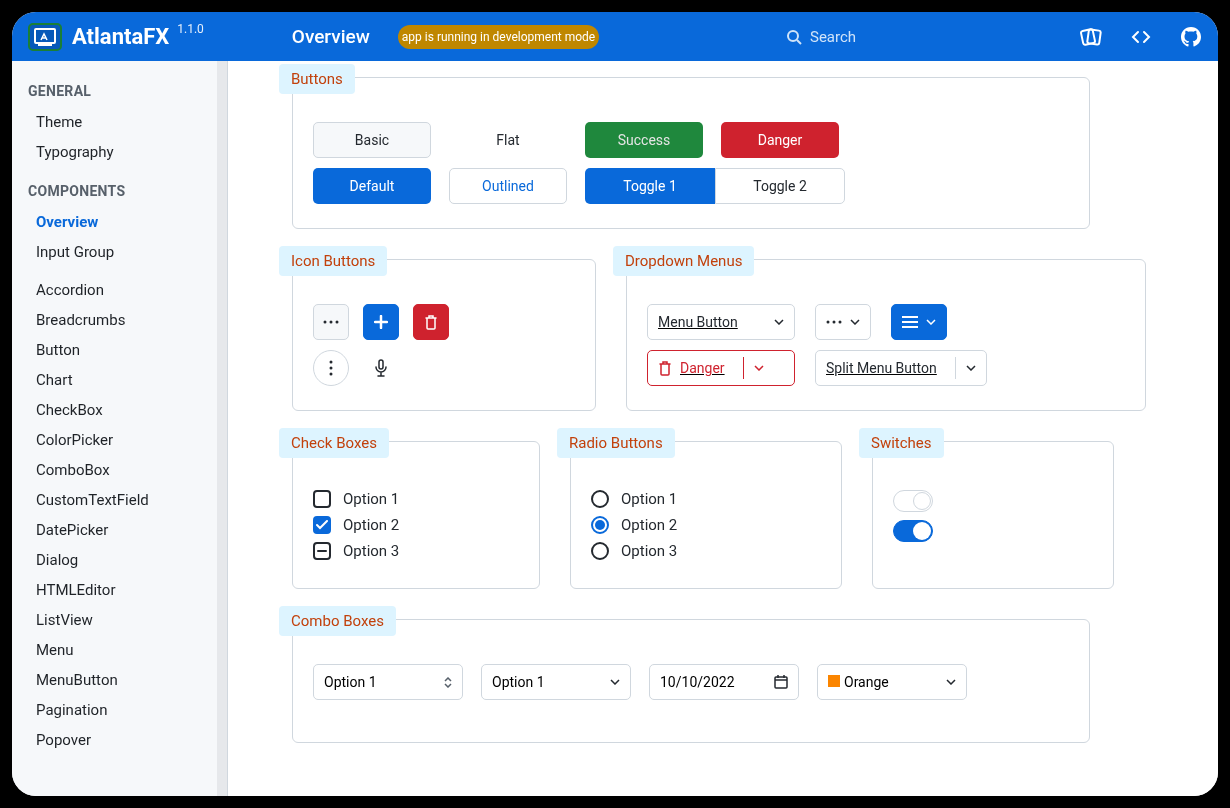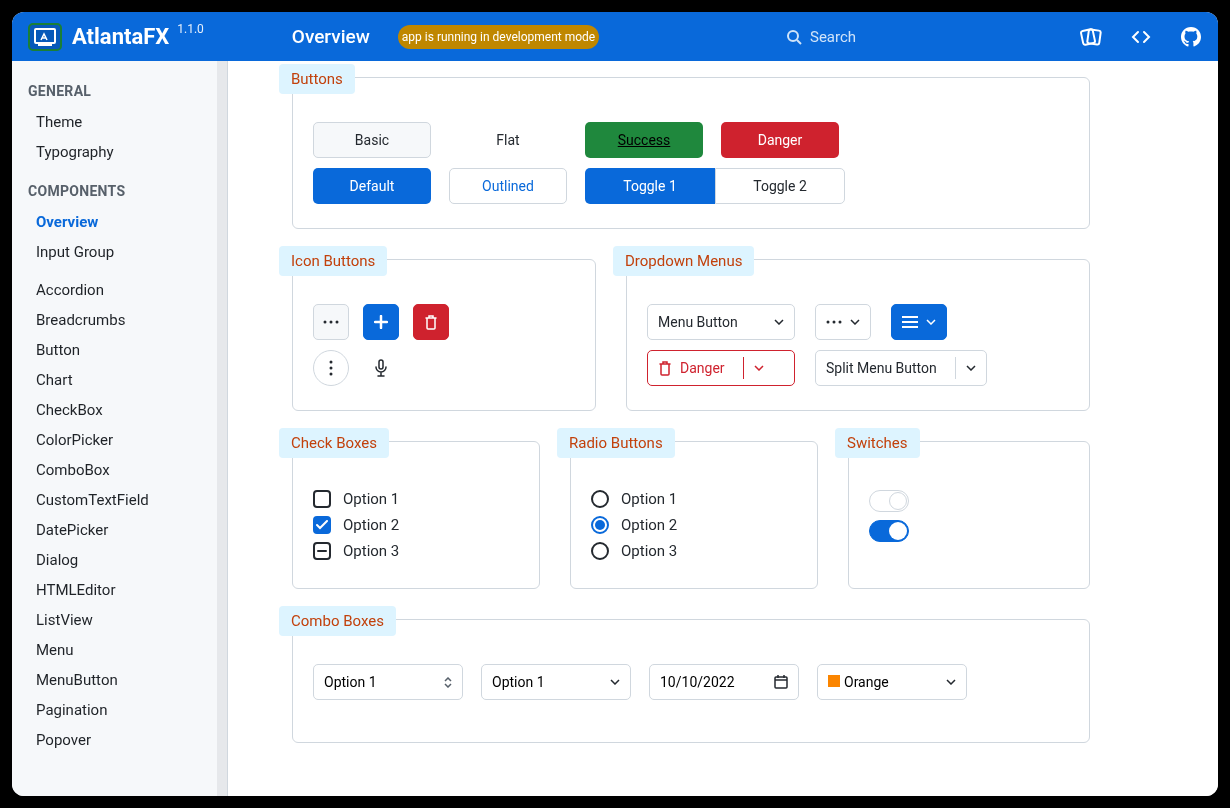--- a/index.html
+++ b/index.html
@@ -1,17 +1,17 @@
 <!DOCTYPE html>
 <html><head>
 <meta charset="utf-8">
 <style>
 * { box-sizing: border-box; margin: 0; padding: 0; font-family: -apple-system, BlinkMacSystemFont, "Segoe UI", Roboto, Helvetica, Arial, sans-serif; }
 body { background: #000; width: 1230px; height: 808px; overflow: hidden; }
-.frame { background: #fff; width: 1206px; height: 784px; margin: 12px; border-radius: 12px; overflow: hidden; display: flex; flex-direction: column; }
+.frame { background: #fff; width: 1206px; height: 784px; margin: 12px; border-radius: 24px; overflow: hidden; display: flex; flex-direction: column; }
 .header { background: #0969da; height: 49px; display: flex; align-items: center; padding: 0 16px; color: #fff; }
 .logo-box { border: 2px solid #1a7f37; border-radius: 5px; padding: 3px 4px; margin-right: 10px; background: rgba(0,0,0,0.15);}
 .logo-svg { display: block; }
 .app-title { font-size: 22px; font-weight: 700; margin-right: 8px; }
 .app-version { font-size: 12px; opacity: 0.9; align-self: flex-start; margin-top: 10px;}
 .page-title { font-size: 19px; font-weight: 500; margin-left: 88px; }
 .dev-badge { background: #bf8700; font-size: 12px; border-radius: 14px; padding: 5px 4px; margin-left: 28px; }
 .header-spacer { flex: 1; }
 .search-wrap { display: flex; align-items: center; gap: 8px; color: #cfe3f9; margin-right: 140px;}
 .search-input { background: transparent; border: none; color: #000000; font-size: 15px; outline: none; width: 130px;}
@@ -25,21 +25,21 @@
 .sb-item.active { color: #0969da; font-weight: 700; }
 .sb-group-gap { height: 12px; }
 .sb-sep { height: 8px; }
 .content { flex: 1; background: #fff; overflow-y: scroll; padding: 16px 64px 30px; }
 .card { border: 1px solid #d0d7de; border-radius: 6px; background: #fff; margin-bottom: 30px; position: relative; padding: 44px 20px 24px 20px;}
 .card-label { position: absolute; top: -14px; left: -14px; background: #ddf4ff; color: #c2410c; font-size: 15px; padding: 6px 12px 6px 12px; border-radius: 4px;}
 .row { display: flex; gap: 18px; flex-wrap: wrap; }
 .btn { height: 36px; min-width: 118px; display: inline-flex; align-items: center; justify-content: center; border-radius: 5px; font-size: 14px; cursor: pointer; border: 1px solid transparent; }
 .btn-basic { background: #f6f8fa; color: #24292f; border-color: #d0d7de; }
 .btn-flat { background: transparent; color: #24292f; }
-.btn-success { background: #1f883d; color: #000000; text-decoration: underline; }
+.btn-success { background: #1f883d; color: #e5e5e5; }
 .btn-danger { background: #cf222e; color: #fff; }
 .btn-default { background: #0969da; color: #fff; text-align: center; }
 .btn-outlined { background: #fff; color: #0969da; border-color: #d0d7de; }
 .btn-toggle1 { background: #0969da; color: #fff; border-radius: 5px 0 0 5px; min-width: 130px;}
 .btn-toggle2 { background: #fff; color: #24292f; border-color: #d0d7de; border-radius: 0 5px 5px 0; min-width: 130px;}
 .toggle-group { display: flex; }
 .two-col { display: flex; gap: 30px; }
 .icon-btn { width: 36px; height: 36px; border-radius: 5px; display: inline-flex; align-items: center; justify-content: center; cursor: pointer; }
 .ib-gray { background: #f6f8fa; border: 1px solid #d0d7de; color: #24292f; }
 .ib-blue { background: #0969da; border: 1px solid #0969da; color: #fff; }
@@ -197,21 +197,21 @@
             </div>
             <div class="icon-btn ib-flat">
               <svg width="14" height="18" viewBox="0 0 14 18">
                   <rect x="5" y="1" width="4" height="9" rx="2" fill="none" stroke="#24292f" stroke-width="1.5"></rect>
                   <path d="M2 8 a5 5 0 0 0 10 0 M7 13 v4 M4 17 h6" fill="none" stroke="#24292f" stroke-width="1.5" stroke-linecap="round"></path>
                 </svg>
             </div>
           </div>
         </div>
 
-        <div class="card" style="width:464px;">
+        <div class="card" style="width:520px;text-decoration:underline;">
           <div class="card-label">Dropdown Menus</div>
           <div class="row" style="gap:20px;">
             <div class="menu-btn" style="min-width:148px;">
               <span>Menu Button</span>
               <svg class="caret" width="10" height="6" viewBox="0 0 10 6">
                   <path d="M1 1 L5 5 L9 1" fill="none" stroke="#24292f" stroke-width="1.5"></path>
                 </svg>
             </div>
             <div class="menu-btn">
               <svg width="16" height="4" viewBox="0 0 16 4">
@@ -270,21 +270,21 @@
                 </svg>
             </span>
             <span>Option 2</span>
           </div>
           <div class="check-row">
             <span class="chk indet"></span>
             <span>Option 3</span>
           </div>
         </div>
 
-        <div class="card" style="width:248px;">
+        <div class="card" style="width:272px;">
           <div class="card-label">Radio Buttons</div>
           <div class="radio-row">
             <span class="rdo"></span>
             <span>Option 1</span>
           </div>
           <div class="radio-row">
             <span class="rdo checked"></span>
             <span>Option 2</span>
           </div>
           <div class="radio-row">

